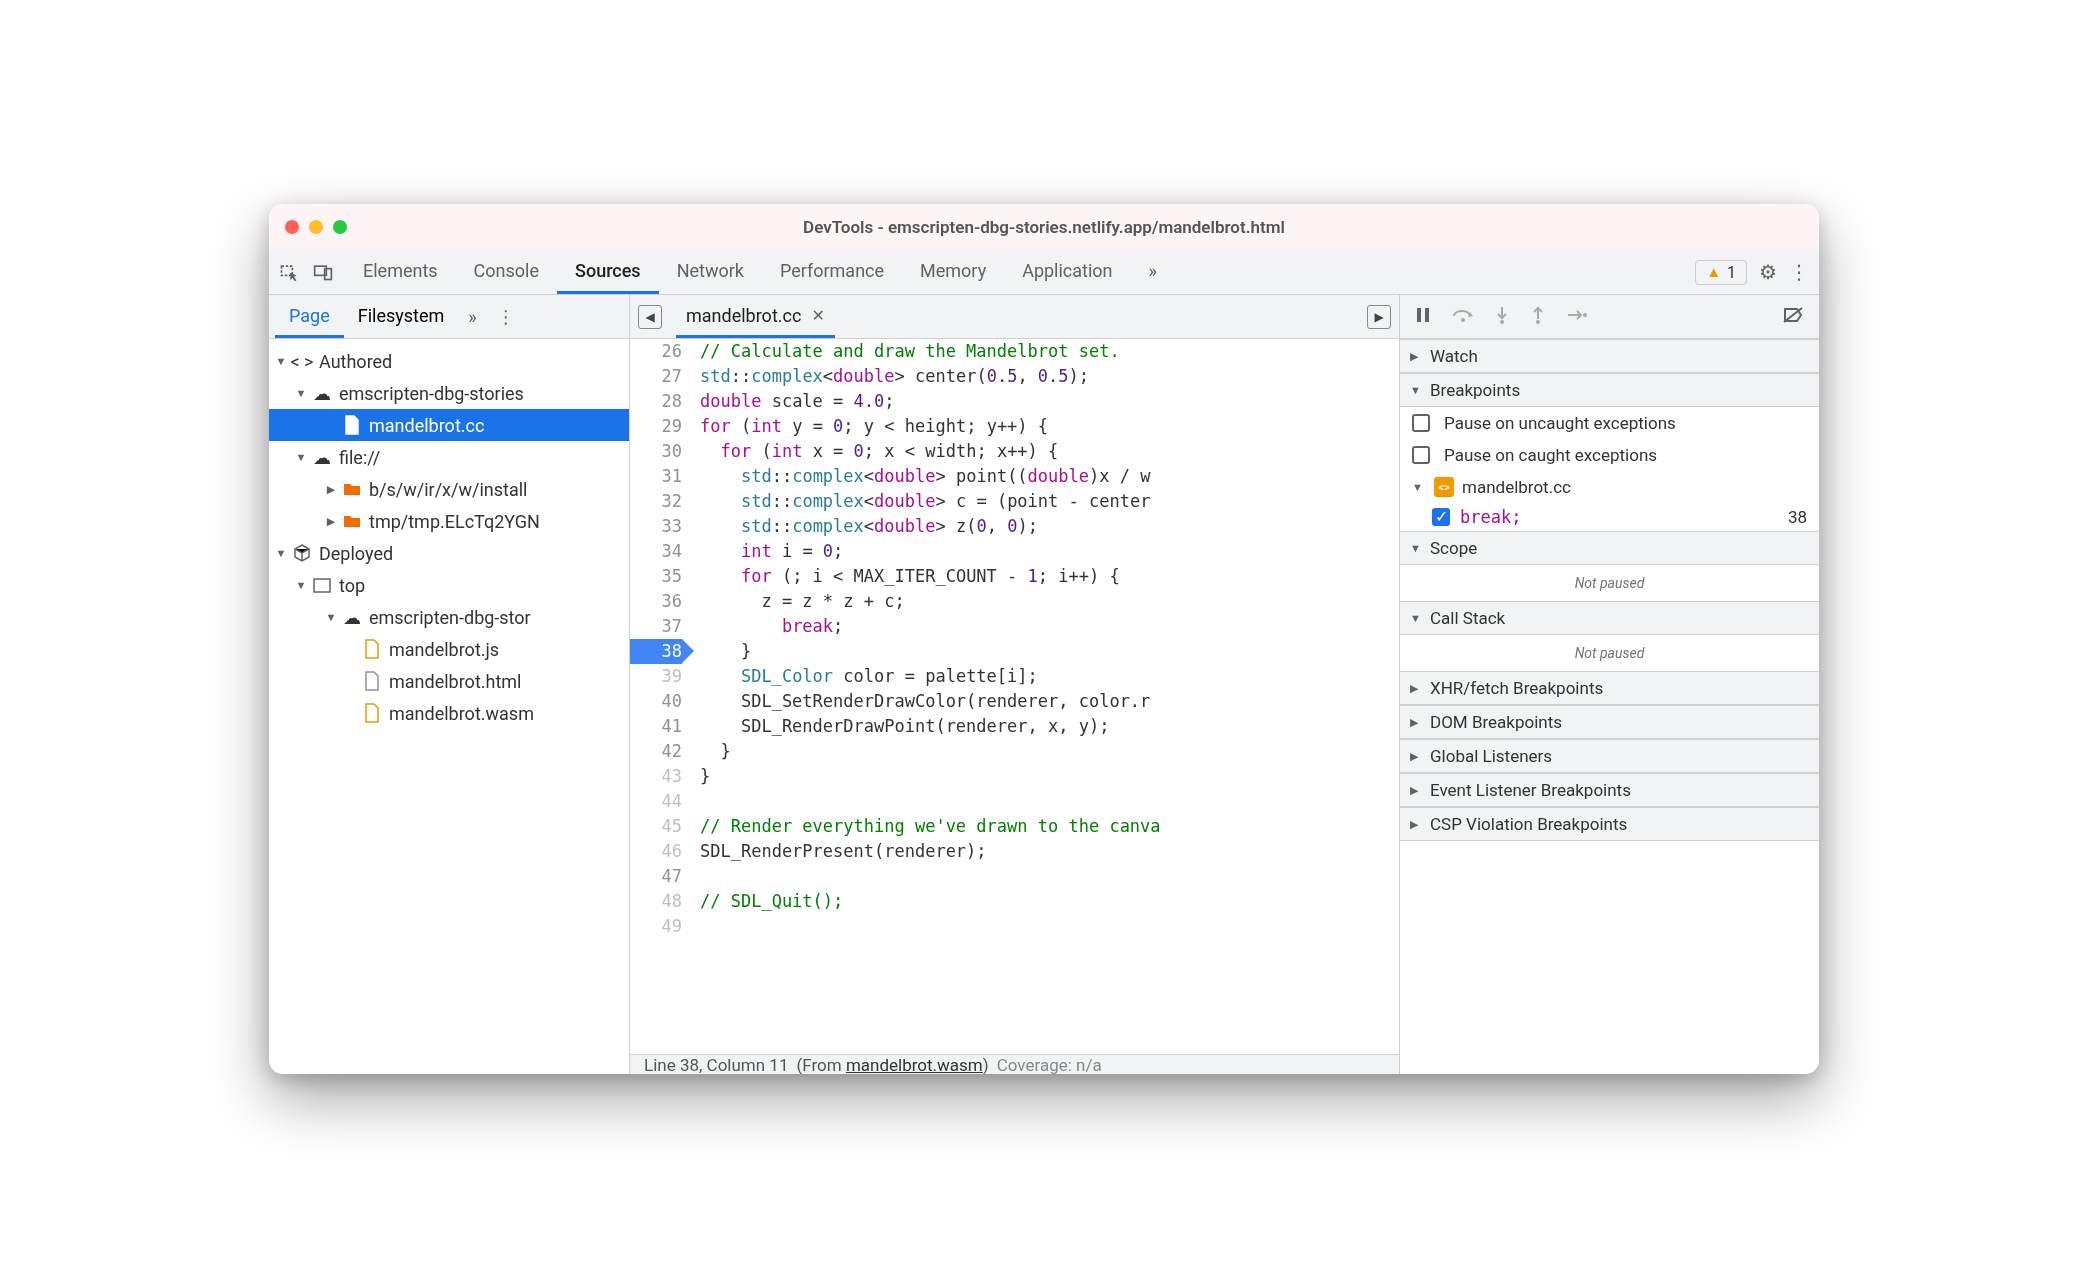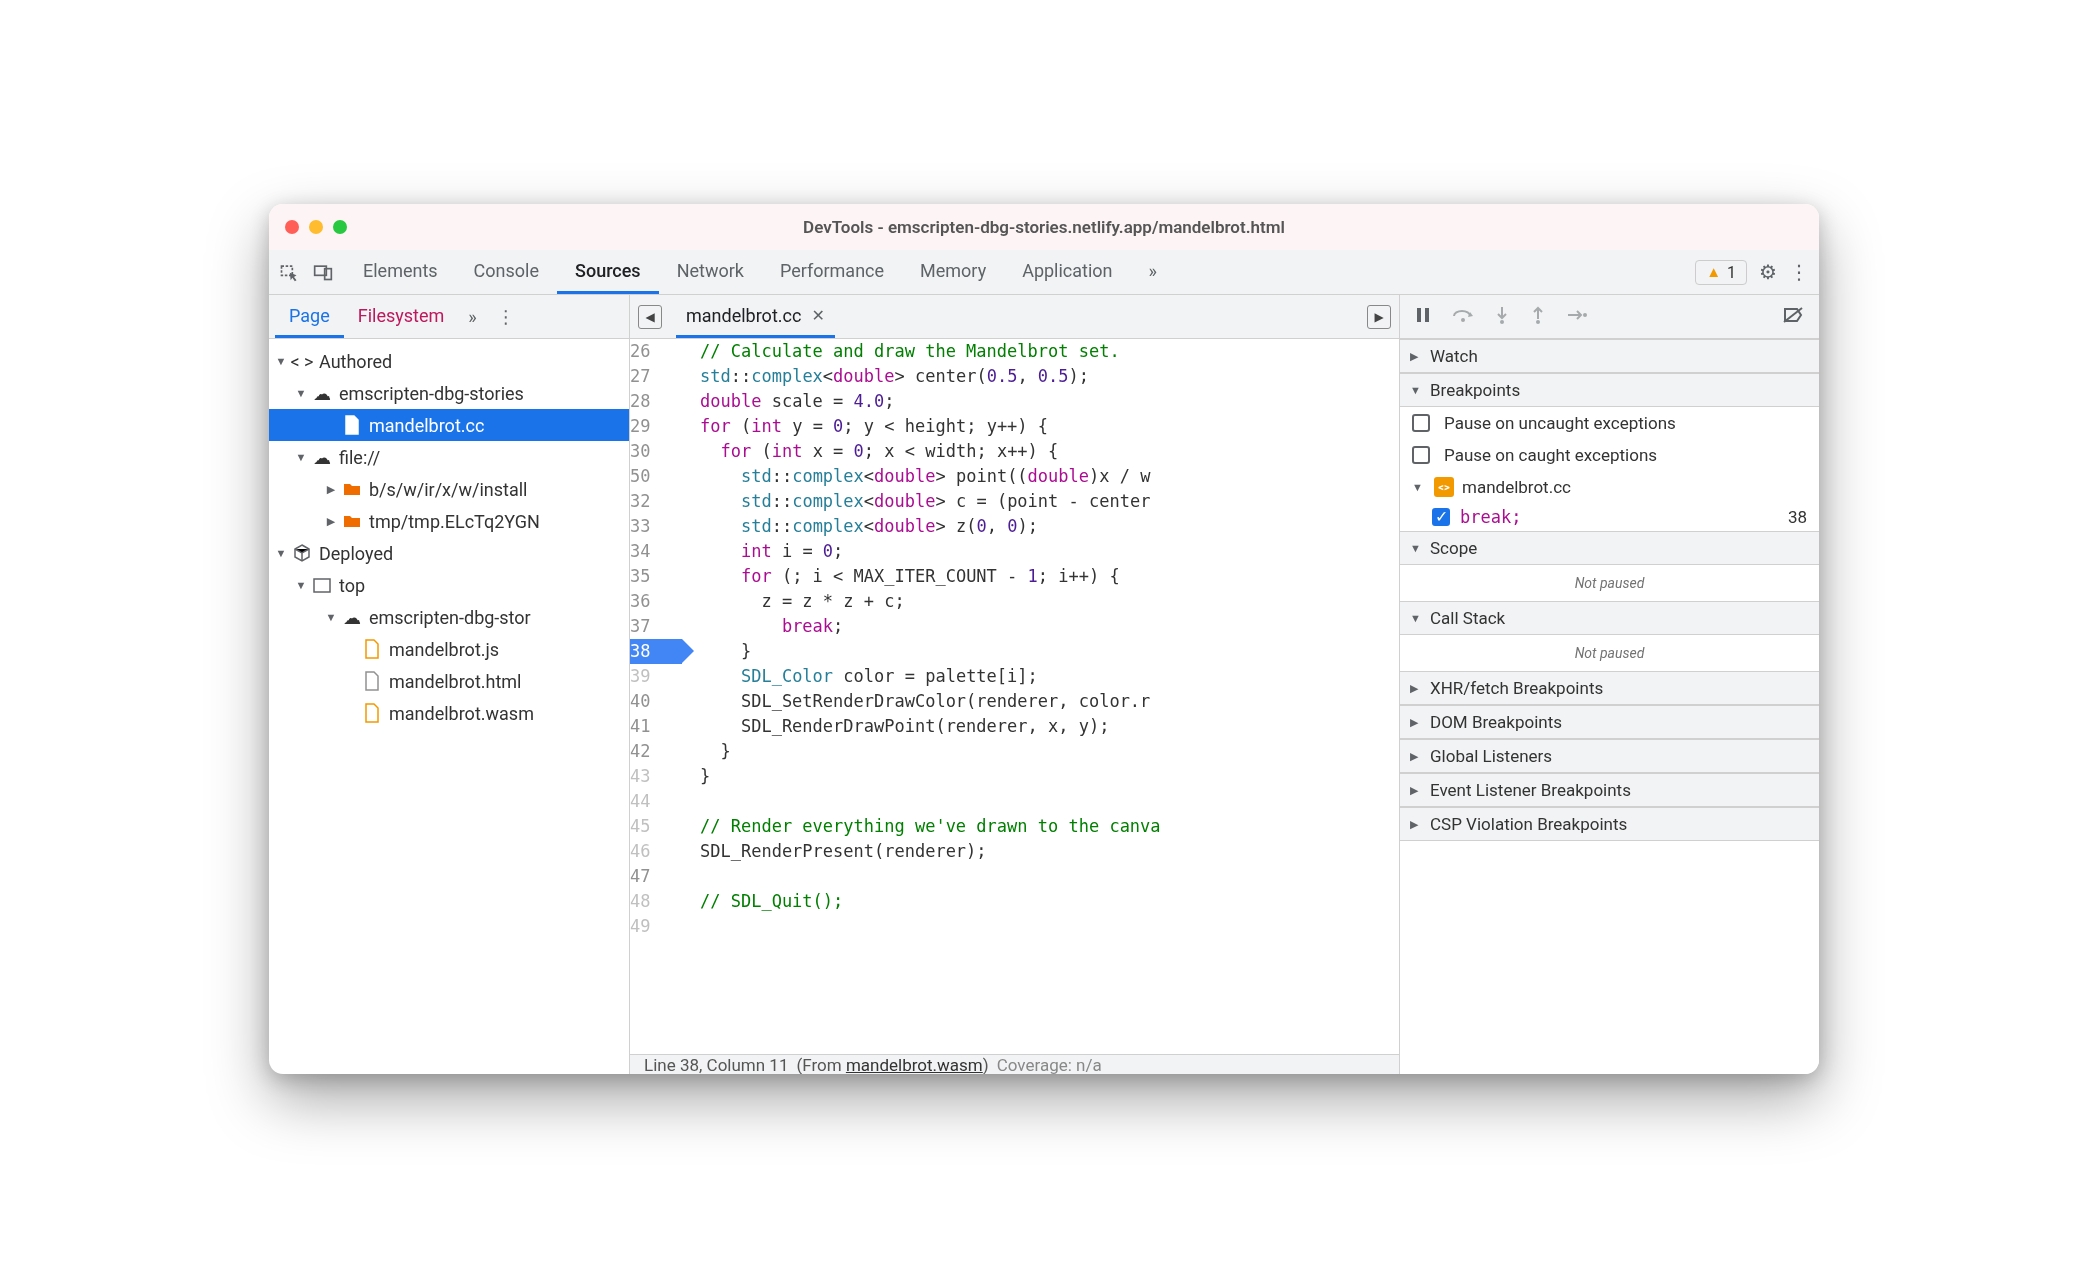--- a/index.html
+++ b/index.html
@@ -83,21 +83,21 @@
 .sidebar-tabs {
   height: 44px;
   display: flex; align-items: stretch;
   border-bottom: 1px solid #d0d0d0;
   padding: 0 6px;
   background: #f1f3f4;
 }
 .nav-tab {
   padding: 0 14px;
   display: flex; align-items: center;
-  color: #be185d; font-size: 18px;
+  color: #000000; font-size: 18px;
   border-bottom: 3px solid transparent;
 }
 .nav-tab.active { color: #1a73e8; border-bottom-color: #1a73e8; }
 .nav-more, .nav-dots { color: #5f6367; font-size: 18px; padding: 0 10px; display:flex; align-items:center; }
 .tree { flex: 1; overflow: auto; padding: 6px 0; font-size: 18px; }
 .tree-item {
   display: flex; align-items: center;
   height: 32px;
   padding-right: 6px;
   white-space: nowrap;
@@ -123,21 +123,21 @@
 .collapse-icon { width: 24px; height:24px; border:1px solid #888; border-radius:3px; display:flex;align-items:center;justify-content:center; color:#444; margin-right:14px; font-size:12px;}
 .editor-tab {
   display: flex; align-items: center;
   padding: 0 10px; height: 100%;
   color: #202124; font-size: 18px;
   border-bottom: 3px solid #1a73e8;
 }
 .editor-tab .close { margin-left: 10px; color: #5f6367; font-size: 16px; }
 .editor-tabs .spacer { flex: 1; }
 .editor-body { flex: 1; display: flex; overflow: hidden; font-family: Menlo, Consolas, monospace; font-size: 17px; }
-.gutter { width: 62px; color: #919191; padding-right: 10px; background: #fff; }
+.gutter { width: 62px; text-align: right; color: #919191; padding-right: 10px; background: #fff; }
 .gutter-line { height: 25px; line-height: 25px; }
 .gutter-line.bp { background: #4285f4; color: #fff; position: relative; }
 .gutter-line.bp::after {
   content:""; position:absolute; right:-12px; top:0;
   border-top: 12.5px solid transparent;
   border-bottom: 12.5px solid transparent;
   border-left: 12px solid #4285f4;
 }
 .gutter-line.dim { color: #c0c0c0; }
 .code-area { flex: 1; overflow: hidden; }
@@ -349,21 +349,21 @@
         <div class="spacer"></div>
         <div class="collapse-icon" style="margin-right:0">▶</div>
       </div>
       <div class="editor-body">
         <div class="gutter" id="gutter">
             <div class="gutter-line">26</div>
             <div class="gutter-line">27</div>
             <div class="gutter-line">28</div>
             <div class="gutter-line">29</div>
             <div class="gutter-line">30</div>
-            <div class="gutter-line">50</div>
+            <div class="gutter-line">31</div>
             <div class="gutter-line">32</div>
             <div class="gutter-line">33</div>
             <div class="gutter-line">34</div>
             <div class="gutter-line">35</div>
             <div class="gutter-line">36</div>
             <div class="gutter-line">37</div>
             <div class="gutter-line bp">38</div>
             <div class="gutter-line dim">39</div>
             <div class="gutter-line">40</div>
             <div class="gutter-line">41</div>

